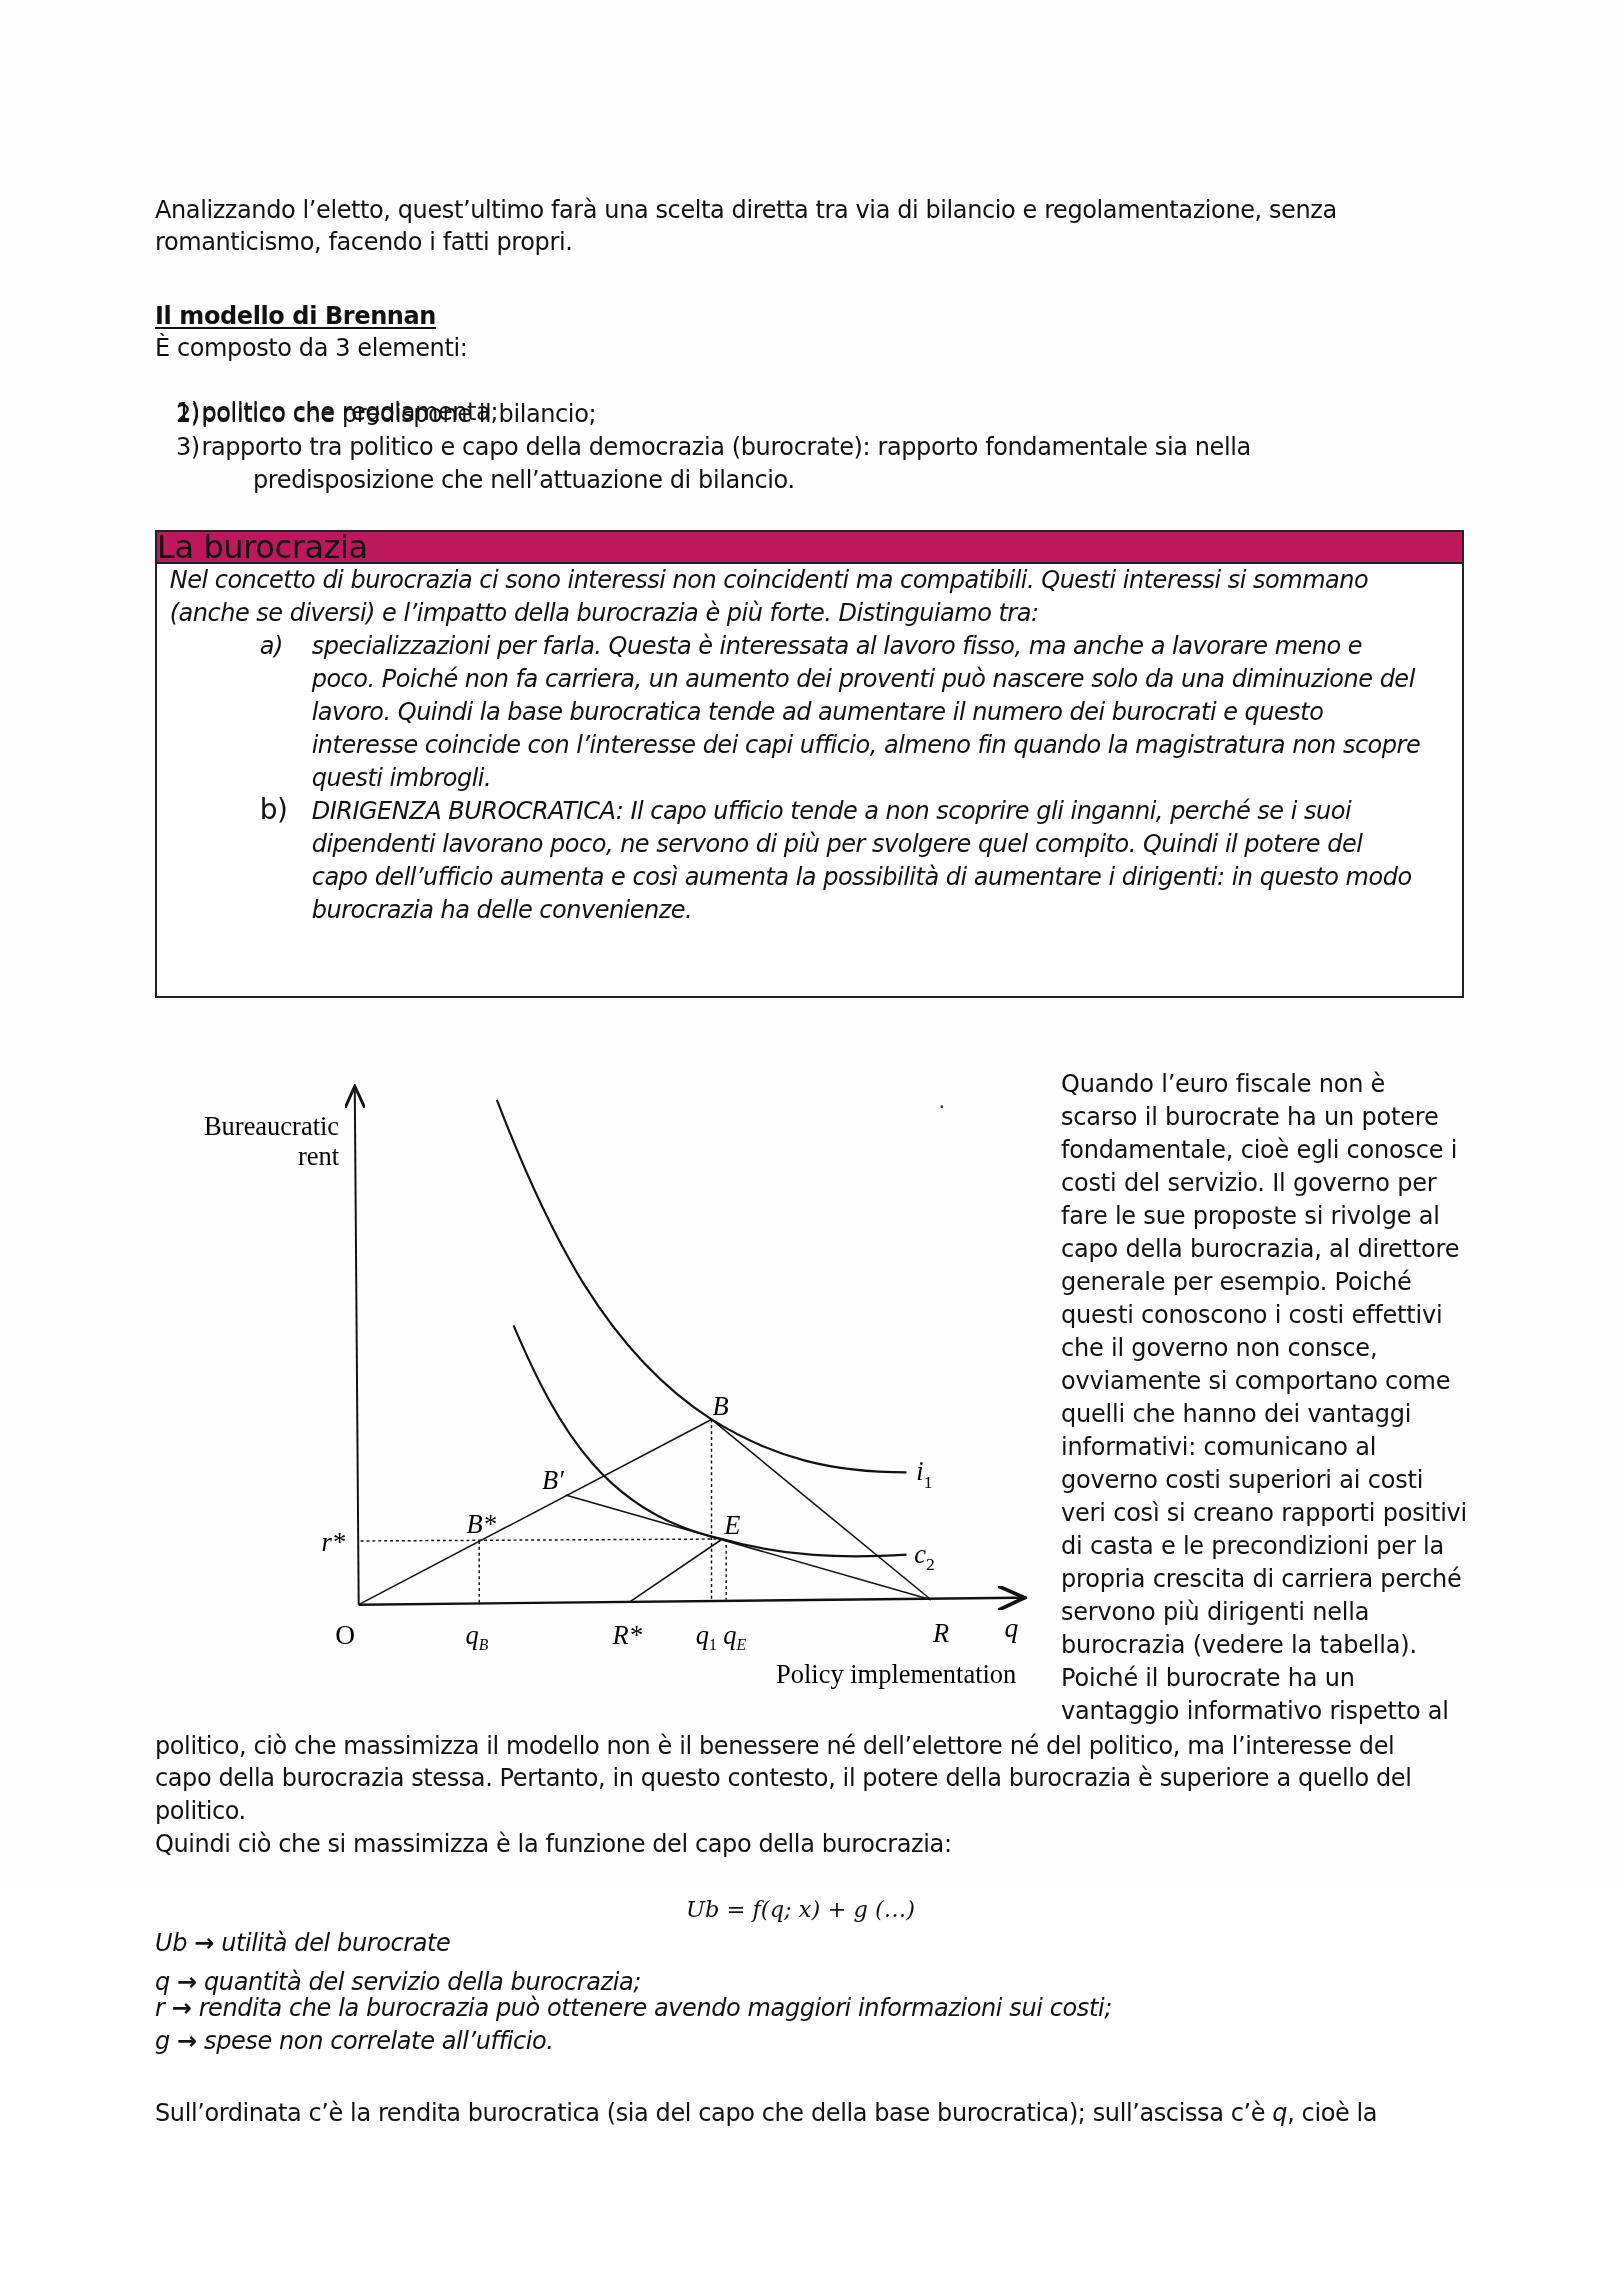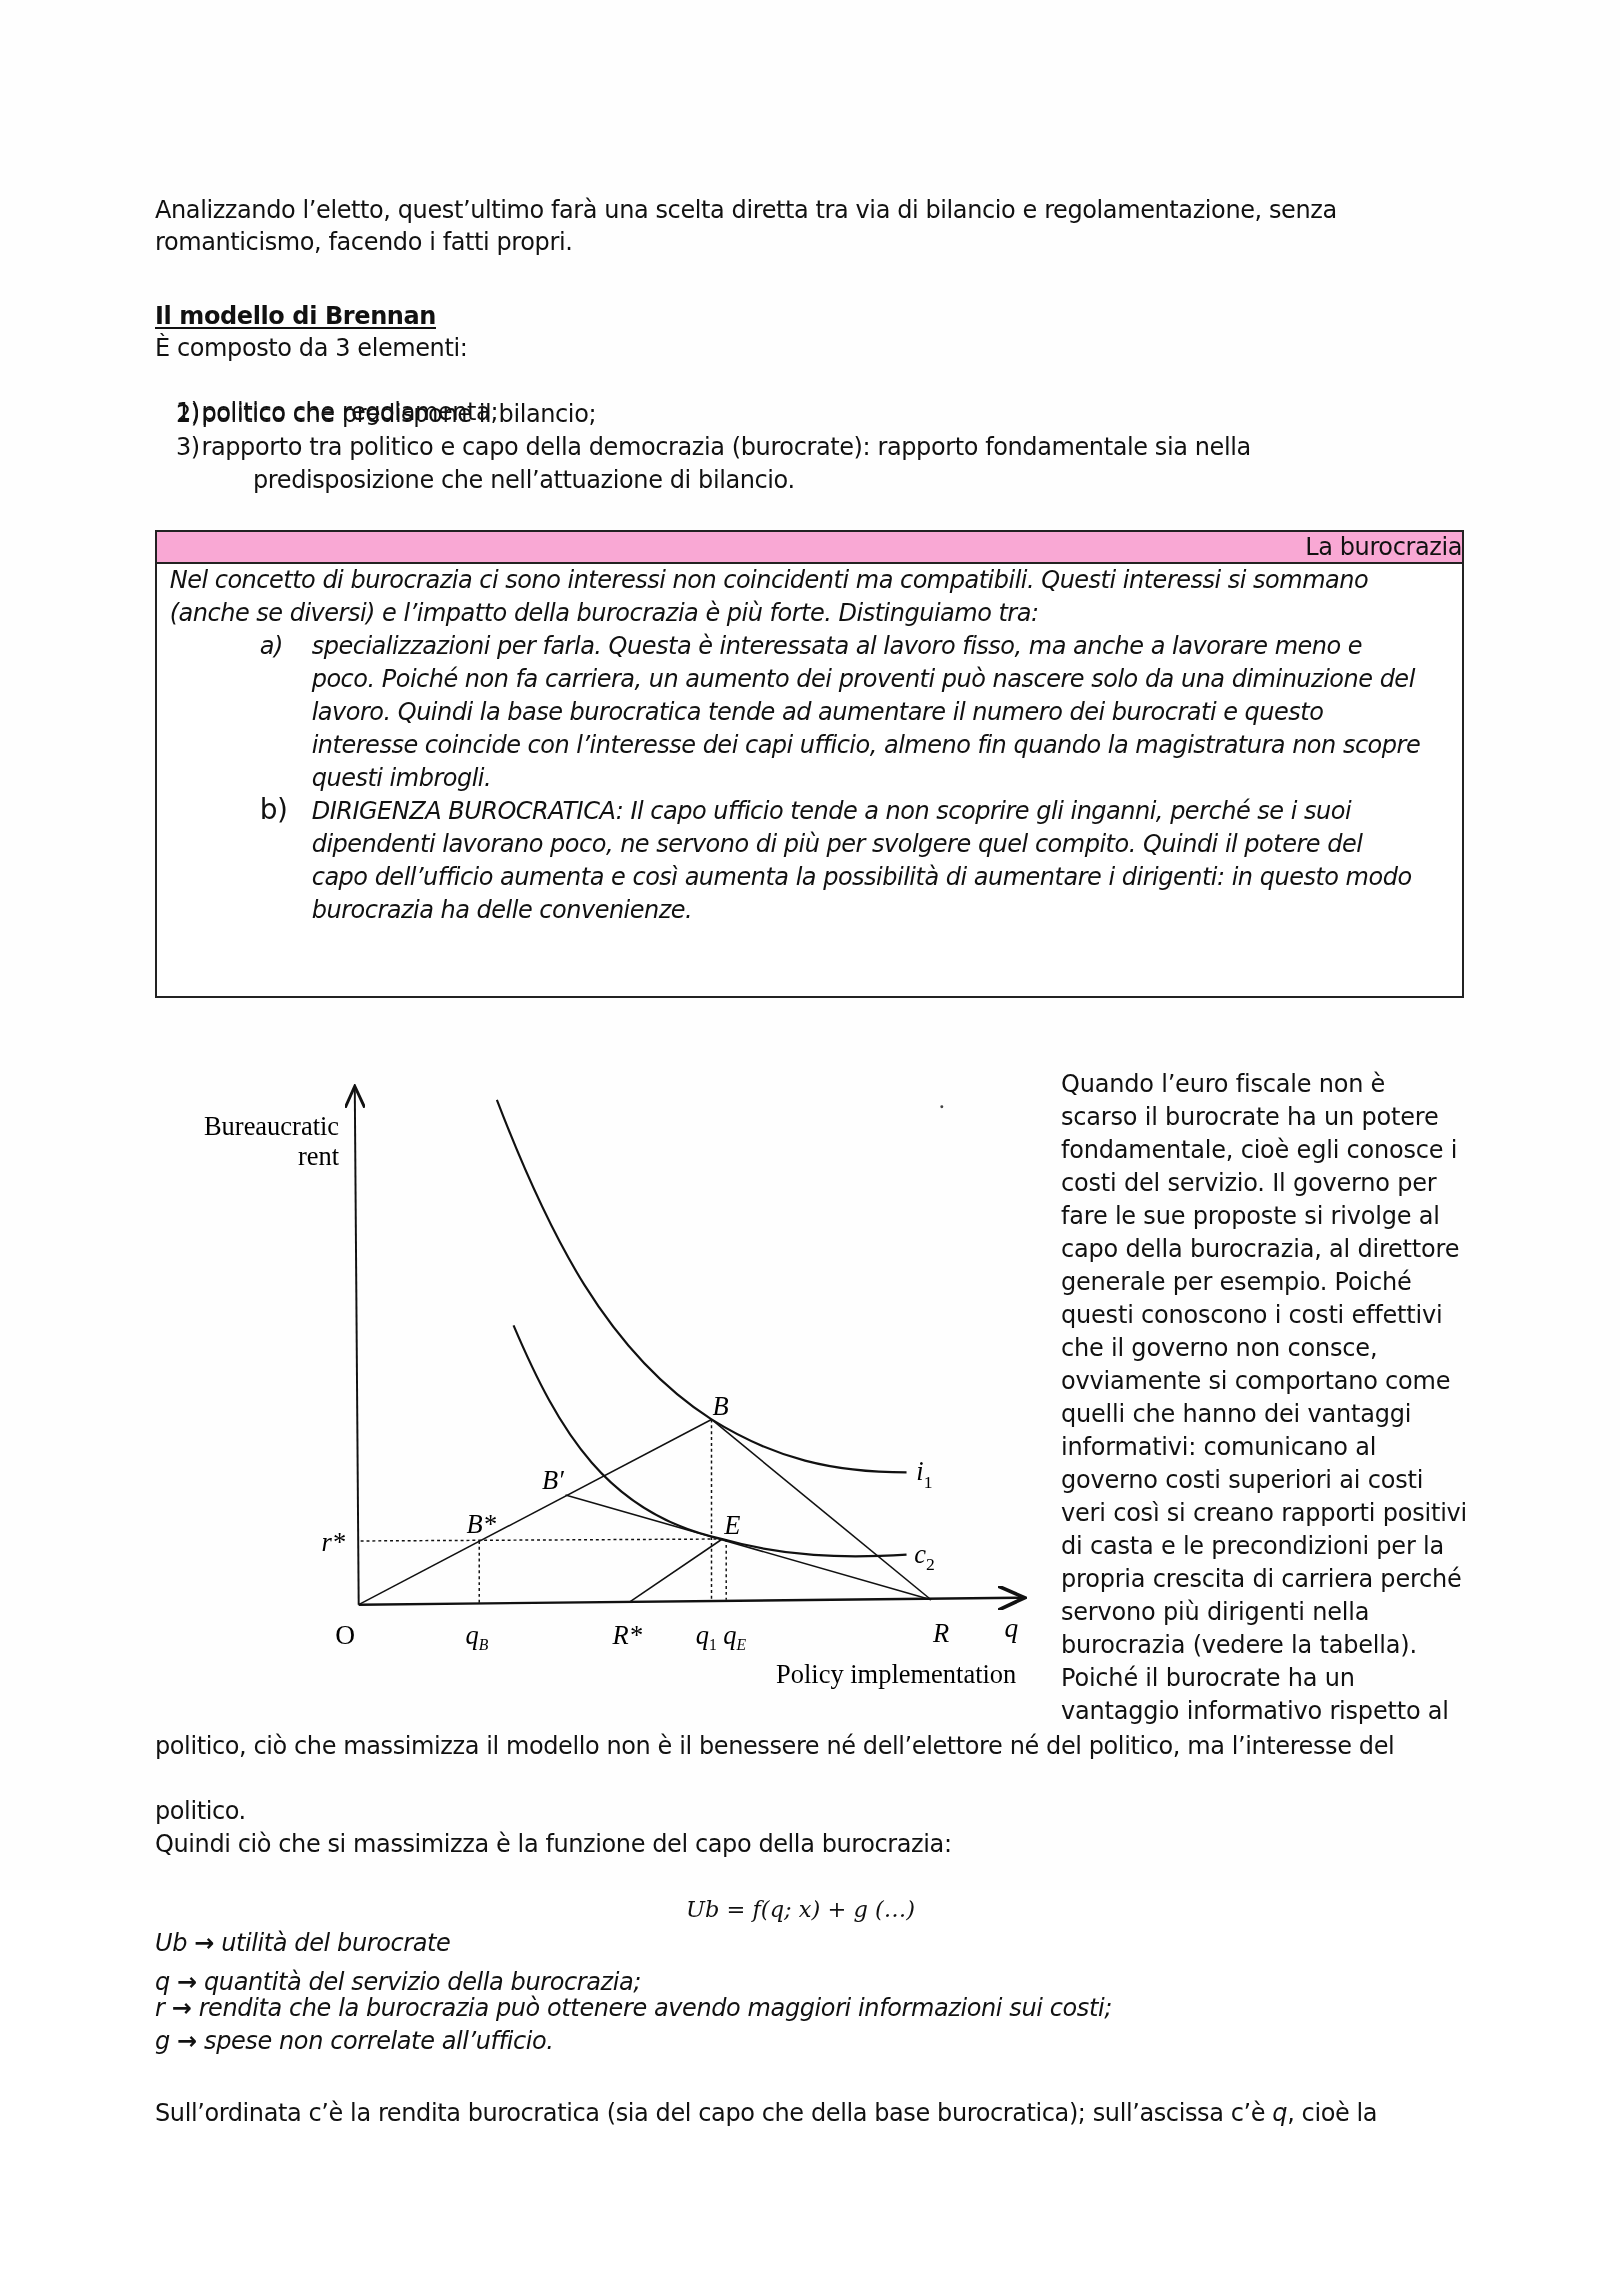--- a/index.html
+++ b/index.html
@@ -5,22 +5,22 @@
   html, body { margin: 0; padding: 0; background: #ffffff; }
   body { width: 1620px; height: 2293px; position: relative; overflow: hidden;
          font-family: "DejaVu Sans", sans-serif; color: #111111; }
   .page { position: absolute; left: 0; top: 0; width: 1620px; height: 1890px; background: #fefefe; }
   .txt { position: absolute; font-size: 24px; line-height: 33px; white-space: nowrap; letter-spacing: -0.4px; }
   .it { font-style: italic; }
   .heading { font-weight: bold; text-decoration: underline; text-underline-offset: 2.9px; }
   .list-num { display: inline-block; width: 23.5px; text-align: right; margin-right: 2px; }
   .box { position: absolute; left: 155px; top: 530px; width: 1309px; height: 468px;
          border: 2px solid #222; border-right-width: 2.9px; border-bottom-width: 2.9px; box-sizing: border-box; background: #fff; }
-  .box-header { position: absolute; left: 0; top: 0; right: 0; height: 30px; background: #f9a8d4;
-                border-bottom: 2px solid #222; text-align: right; font-size: 24px; line-height: 30px; letter-spacing: -0.4px; }
+  .box-header { position: absolute; left: 0; top: 0; right: 0; height: 30px; background: #be185d;
+                border-bottom: 2px solid #222; text-align: left; font-size: 32px; line-height: 30px; letter-spacing: -0.4px; }
   .box-body { position: absolute; left: 12.7px; top: 32px; right: 9.8px; }
   .box-body .line { font-style: italic; font-size: 24px; line-height: 33px; white-space: nowrap; letter-spacing: -0.5px; }
   .box-body .sub { padding-left: 142px; }
   .marker { position: absolute; left: 90px; font-style: italic; }
   .marker-b { position: absolute; left: 90px; font-style: normal; font-size: 29px; }
   .col-right { position: absolute; left: 1061px; top: 1068px; font-size: 24px; line-height: 33px; white-space: nowrap; letter-spacing: -0.2px; }
   .formula { position: absolute; left: 686px; top: 1896px; font-family: "DejaVu Serif", serif; font-style: italic; font-size: 22.5px; }
   svg text { font-family: "Liberation Serif", serif; }
 </style>
 </head>
@@ -138,20 +138,21 @@
     <div>veri così si creano rapporti positivi</div>
     <div>di casta e le precondizioni per la</div>
     <div>propria crescita di carriera perché</div>
     <div>servono più dirigenti nella</div>
     <div>burocrazia (vedere la tabella).</div>
     <div>Poiché il burocrate ha un</div>
     <div>vantaggio informativo rispetto al</div>
   </div>
 
   <div class="txt" style="left:155px; top:1730px;">politico, ciò che massimizza il modello non è il benessere né dell’elettore né del politico, ma l’interesse del</div>
+  <div class="txt" style="left:155px; top:1762px;">capo della burocrazia stessa. Pertanto, in questo contesto, il potere della burocrazia è superiore a quello del</div>
   <div class="txt" style="left:155px; top:1795px;">politico.</div>
   <div class="txt" style="left:155px; top:1828px;">Quindi ciò che si massimizza è la funzione del capo della burocrazia:</div>
 
   <div class="formula">Ub = f(q; x) + g (…)</div>
 
   <div class="txt it" style="left:155px; top:1927px;">
     <span>Ub</span> <span style="font-style:normal;font-weight:bold;">→</span> <span>utilità del burocrate</span>
   </div>
   <div class="txt it" style="left:155px; top:1966px;">
     <span>q</span> <span style="font-style:normal;font-weight:bold;">→</span> <span>quantità del servizio della burocrazia;</span>

